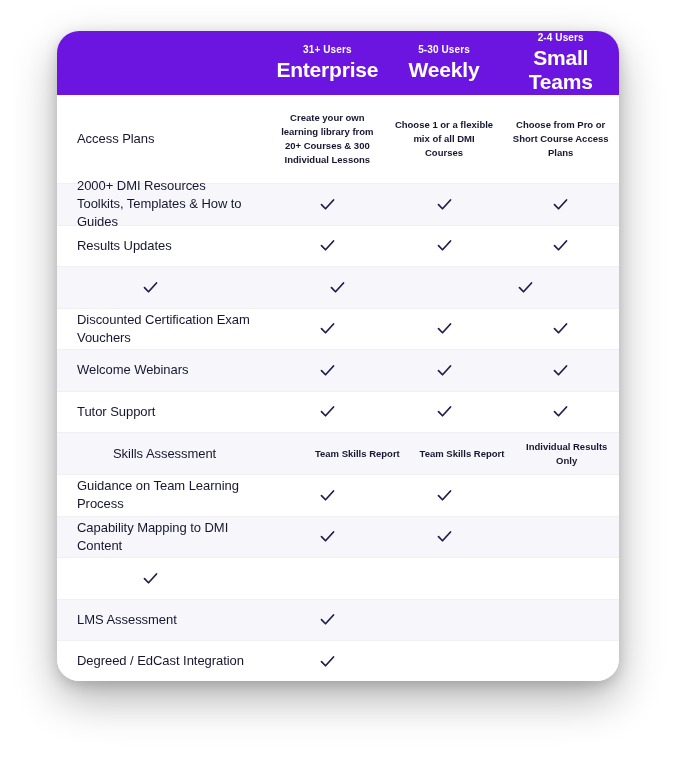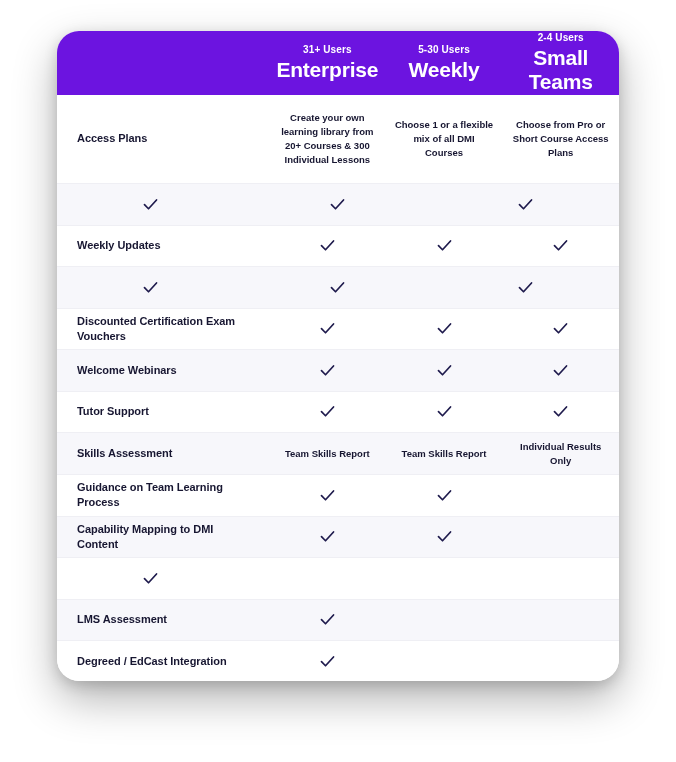--- a/index.html
+++ b/index.html
@@ -72,42 +72,42 @@
   .row.alt {
     background: #f7f7fb;
   }
   .row .feat {
     width: 212px;
     flex: 0 0 212px;
     display: flex;
     align-items: center;
     box-sizing: border-box;
     padding: 0 14px 0 20px;
-    font-size: 11px;
+    font-size: 13px;
     color: #171631;
-    font-weight: bold;
+    font-weight: normal;
     line-height: 1.38;
     letter-spacing: -0.05px;
   }
   .row .cell {
     flex: 1 1 0;
     display: flex;
     align-items: center;
     justify-content: center;
     text-align: center;
     box-sizing: border-box;
     padding: 6px 8px;
     font-size: 9.5px;
     color: #171631;
     font-weight: bold;
     line-height: 1.42;
   }
   .row.tall { height: 88px; }
   .row.std  { height: 40.5px; }
-  .row.two  { height: 41px; }
+  .row.two  { height: 41px; padding-left: 36px; }
 
   .check {
     display: block;
     width: 17px;
     height: 17px;
   }
   .check svg { display: block; }
 
   .desc {
     font-size: 9.5px;
@@ -143,44 +143,45 @@
             <span class="desc">Create your own learning library from 20+ Courses &amp; 300 Individual Lessons</span>
           </div>
           <div class="cell">
             <span class="desc">Choose 1 or a flexible mix of all DMI Courses</span>
           </div>
           <div class="cell">
             <span class="desc">Choose from Pro or Short Course Access Plans</span>
           </div>
         </div>
         <div class="row std alt">
-          <div class="cell">
-            <span class="check">
-              <svg viewBox="0 0 24 24" width="17" height="17" aria-hidden="true">
-                <path d="M3.5 12.2 L9.2 18 L20.5 5.6" fill="none" stroke="#1f1b4d" stroke-width="2.4" stroke-linecap="round" stroke-linejoin="round"></path>
-              </svg>
-            </span>
-          </div>
-          <div class="cell">
-            <span class="check">
-              <svg viewBox="0 0 24 24" width="17" height="17" aria-hidden="true">
-                <path d="M3.5 12.2 L9.2 18 L20.5 5.6" fill="none" stroke="#1f1b4d" stroke-width="2.4" stroke-linecap="round" stroke-linejoin="round"></path>
-              </svg>
-            </span>
-          </div>
-          <div class="cell">
-            <span class="check">
-              <svg viewBox="0 0 24 24" width="17" height="17" aria-hidden="true">
-                <path d="M3.5 12.2 L9.2 18 L20.5 5.6" fill="none" stroke="#1f1b4d" stroke-width="2.4" stroke-linecap="round" stroke-linejoin="round"></path>
-              </svg>
-            </span>
-          </div>
-        </div>
-        <div class="row std">
-          <div class="feat">Weekly Updates</div>
+          <div class="feat">2000+ DMI Resources Toolkits, Templates &amp; How to Guides</div>
+          <div class="cell">
+            <span class="check">
+              <svg viewBox="0 0 24 24" width="17" height="17" aria-hidden="true">
+                <path d="M3.5 12.2 L9.2 18 L20.5 5.6" fill="none" stroke="#1f1b4d" stroke-width="2.4" stroke-linecap="round" stroke-linejoin="round"></path>
+              </svg>
+            </span>
+          </div>
+          <div class="cell">
+            <span class="check">
+              <svg viewBox="0 0 24 24" width="17" height="17" aria-hidden="true">
+                <path d="M3.5 12.2 L9.2 18 L20.5 5.6" fill="none" stroke="#1f1b4d" stroke-width="2.4" stroke-linecap="round" stroke-linejoin="round"></path>
+              </svg>
+            </span>
+          </div>
+          <div class="cell">
+            <span class="check">
+              <svg viewBox="0 0 24 24" width="17" height="17" aria-hidden="true">
+                <path d="M3.5 12.2 L9.2 18 L20.5 5.6" fill="none" stroke="#1f1b4d" stroke-width="2.4" stroke-linecap="round" stroke-linejoin="round"></path>
+              </svg>
+            </span>
+          </div>
+        </div>
+        <div class="row std">
+          <div class="feat">Results Updates</div>
           <div class="cell">
             <span class="check">
               <svg viewBox="0 0 24 24" width="17" height="17" aria-hidden="true">
                 <path d="M3.5 12.2 L9.2 18 L20.5 5.6" fill="none" stroke="#1f1b4d" stroke-width="2.4" stroke-linecap="round" stroke-linejoin="round"></path>
               </svg>
             </span>
           </div>
           <div class="cell">
             <span class="check">
               <svg viewBox="0 0 24 24" width="17" height="17" aria-hidden="true">

